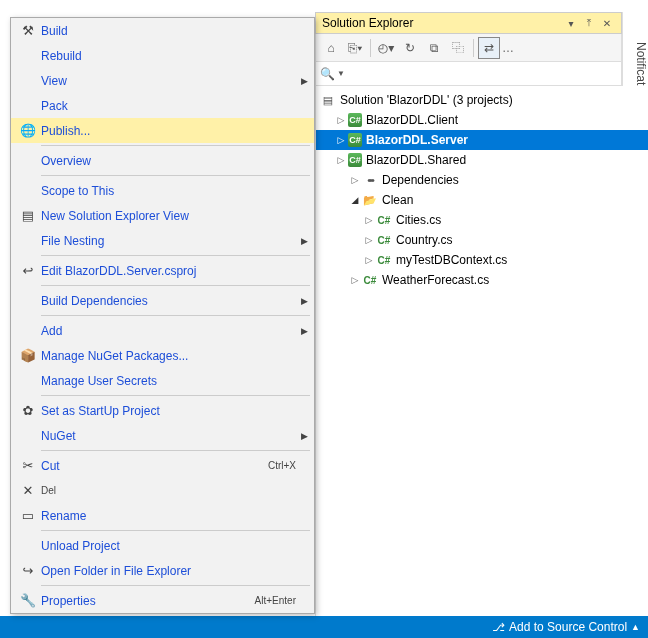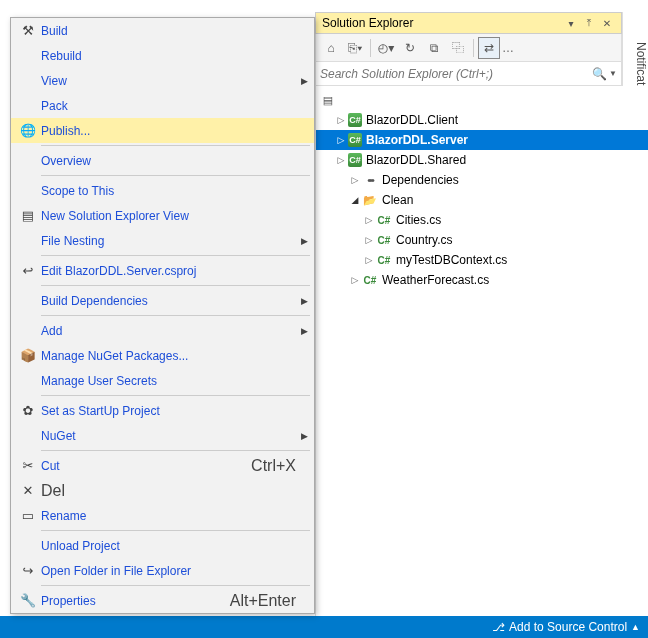--- a/index.html
+++ b/index.html
@@ -35,21 +35,21 @@
   .dep-ico { color: #555; letter-spacing: -2px; }
   .fold-ico { color: #d9a33f; }
   .cs-ico { color: #3a8a3a; font-weight: bold; font-size: 10px; }
   .bold { font-weight: bold; }
   
   .context-menu { position: absolute; left: 10px; top: 17px; width: 305px; background: #f2f2f2; border: 1px solid #aaa; box-shadow: 2px 2px 6px rgba(0,0,0,0.25); z-index: 10; }
   .cm-row { display: flex; align-items: center; height: 25px; padding: 0 18px 0 4px; position: relative; }
   .cm-row.highlight { background: #fff1a8; }
   .cm-icon { width: 26px; height: 20px; display: flex; align-items: center; justify-content: center; color: #444; font-size: 13px; }
   .cm-label { flex: 1; color: #1d4ed8; }
-  .cm-short { color: #444; font-size: 16px; }
+  .cm-short { color: #444; font-size: 10px; }
   .cm-arrow { position: absolute; right: 6px; font-size: 9px; color: #444; }
   .cm-sep { height: 1px; background: #ccc; margin: 2px 4px 2px 30px; }
   
   .status-bar { position: absolute; left: 0; right: 0; bottom: 0; height: 22px; background: #007acc; color: #fff; display: flex; align-items: center; justify-content: flex-end; padding: 0 8px; font-size: 12px; }
   .status-bar .up { font-size: 9px; margin-left: 4px; }
   .status-bar .src-ico { margin-right: 4px; font-size: 11px; }
 </style>
 </head>
 <body>
 
@@ -71,28 +71,28 @@
   <span class="tb-btn">◴▾</span>
   <span class="tb-btn">↻</span>
   <span class="tb-btn">⧉</span>
   <span class="tb-btn">⿻</span>
   <span class="tb-sep"></span>
   <span class="tb-btn boxed">⇄</span>
   <span class="tb-dots">…</span>
 </div>
 
 <div class="search-row">
-  <input placeholder="Search Solution Explorer (Ctrl+;)" style="">
   <span class="mag">🔍</span>
   <span class="dd">▼</span>
 </div>
 
 <div class="tree">
   <div class="tree-row" style="padding-left:4px">
     <span class="tico sln-ico">▤</span>
+    <span>Solution 'BlazorDDL' (3 projects)</span>
   </div>
   <div class="tree-row" style="padding-left:18px">
     <span class="tw">▷</span>
     <span class="tico csproj-ico">C#</span>
     <span>BlazorDDL.Client</span>
   </div>
   <div class="tree-row selected" style="padding-left:18px">
     <span class="tw">▷</span>
     <span class="tico csproj-ico">C#</span>
     <span class="bold">BlazorDDL.Server</span>

